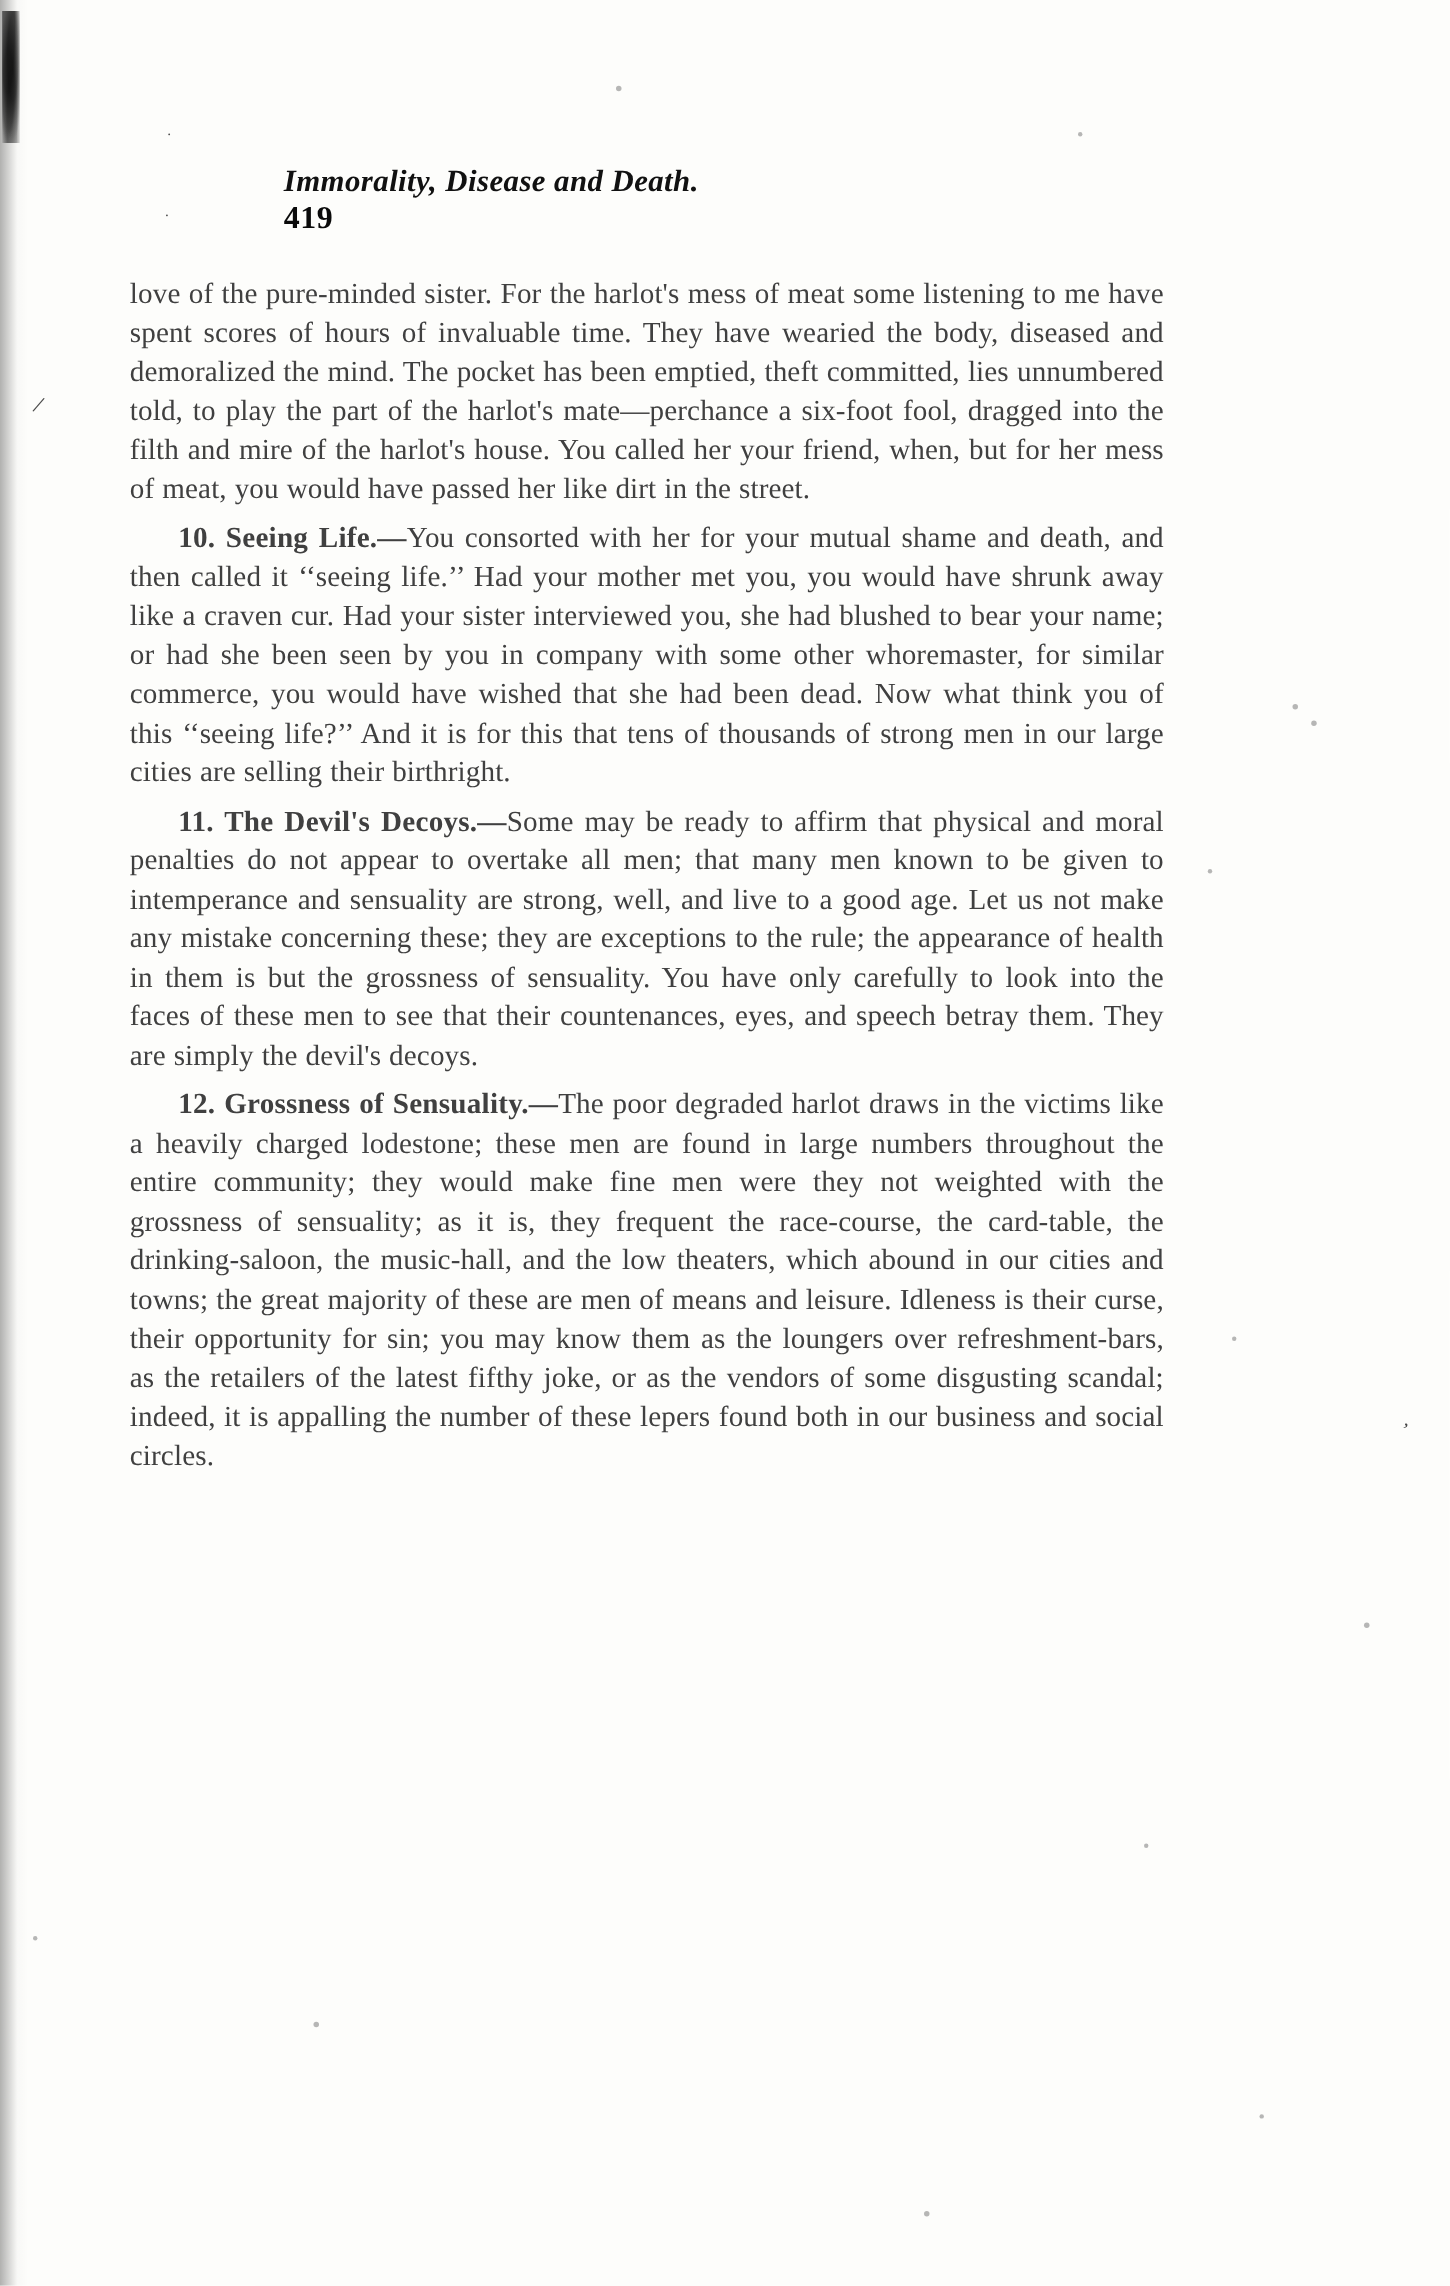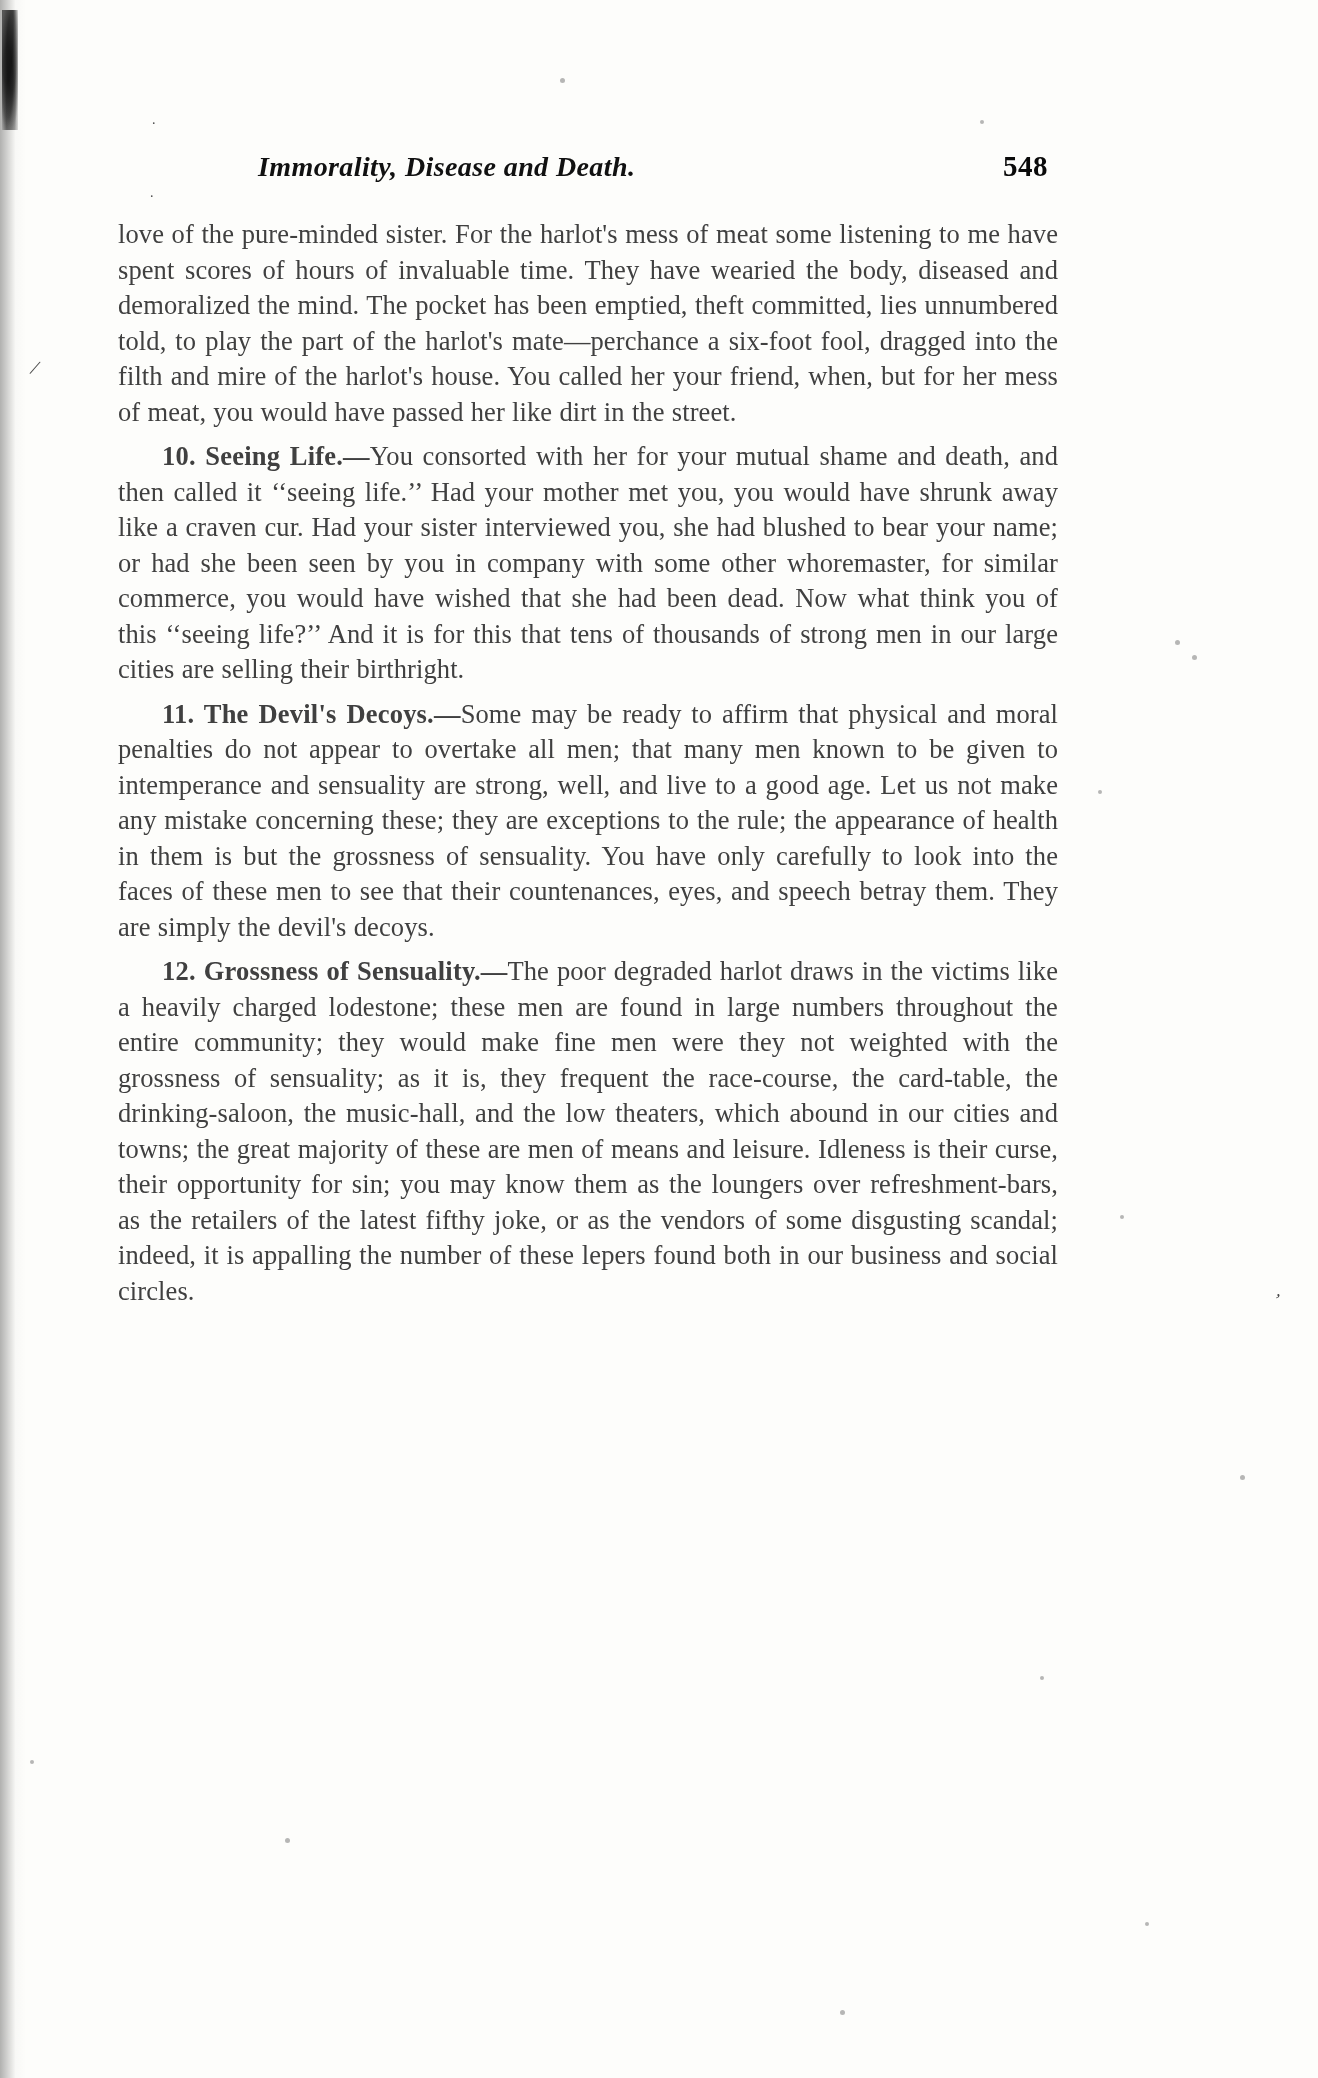--- a/index.html
+++ b/index.html
@@ -54,20 +54,21 @@
     width: 940px;
   }
 
   
   .runhead {
     display: flex;
     align-items: baseline;
     justify-content: space-between;
     padding: 0 10px 0 140px;
     margin-bottom: 34px;
+    flex-direction: column;
   }
   .runhead-title {
     font-family: "Liberation Serif", serif;
     font-style: italic;
     font-weight: 700;
     font-size: 28px;
     letter-spacing: 0.4px;
     color: #111;
     white-space: nowrap;
   }
@@ -139,21 +140,21 @@
   <div class="speck" style="left:1040px; top:1676px; width:4px; height:4px;"></div>
   <div class="speck" style="left:30px; top:1760px; width:4px; height:4px;"></div>
   <div class="speck" style="left:285px; top:1838px; width:5px; height:5px;"></div>
   <div class="speck" style="left:840px; top:2010px; width:5px; height:5px;"></div>
   <div class="speck" style="left:1145px; top:1922px; width:4px; height:4px;"></div>
 
   <div class="content">
 
     <div class="runhead">
       <span class="runhead-title">Immorality, Disease and Death.</span>
-      <span class="runhead-page">548</span>
+      <span class="runhead-page">419</span>
     </div>
 
     <p class="body">
       <span>love of the pure-minded sister. For the harlot's mess of meat some listening to me have spent scores of hours of invaluable time. They have wearied the body, diseased and demoralized the mind. The pocket has been emptied, theft committed, lies unnumbered told, to play the part of the harlot's mate—perchance a six-foot fool, dragged into the filth and mire of the harlot's house. You called her your friend, when, but for her mess of meat, you would have passed her like dirt in the street.</span>
     </p>
 
     <p class="body indent">
       <span class="runin">10. Seeing Life.—</span><span>You consorted with her for your mutual shame and death, and then called it ‘‘seeing life.’’ Had your mother met you, you would have shrunk away like a craven cur. Had your sister interviewed you, she had blushed to bear your name; or had she been seen by you in company with some other whoremaster, for similar commerce, you would have wished that she had been dead. Now what think you of this ‘‘seeing life?’’ And it is for this that tens of thousands of strong men in our large cities are selling their birthright.</span>
     </p>
 

